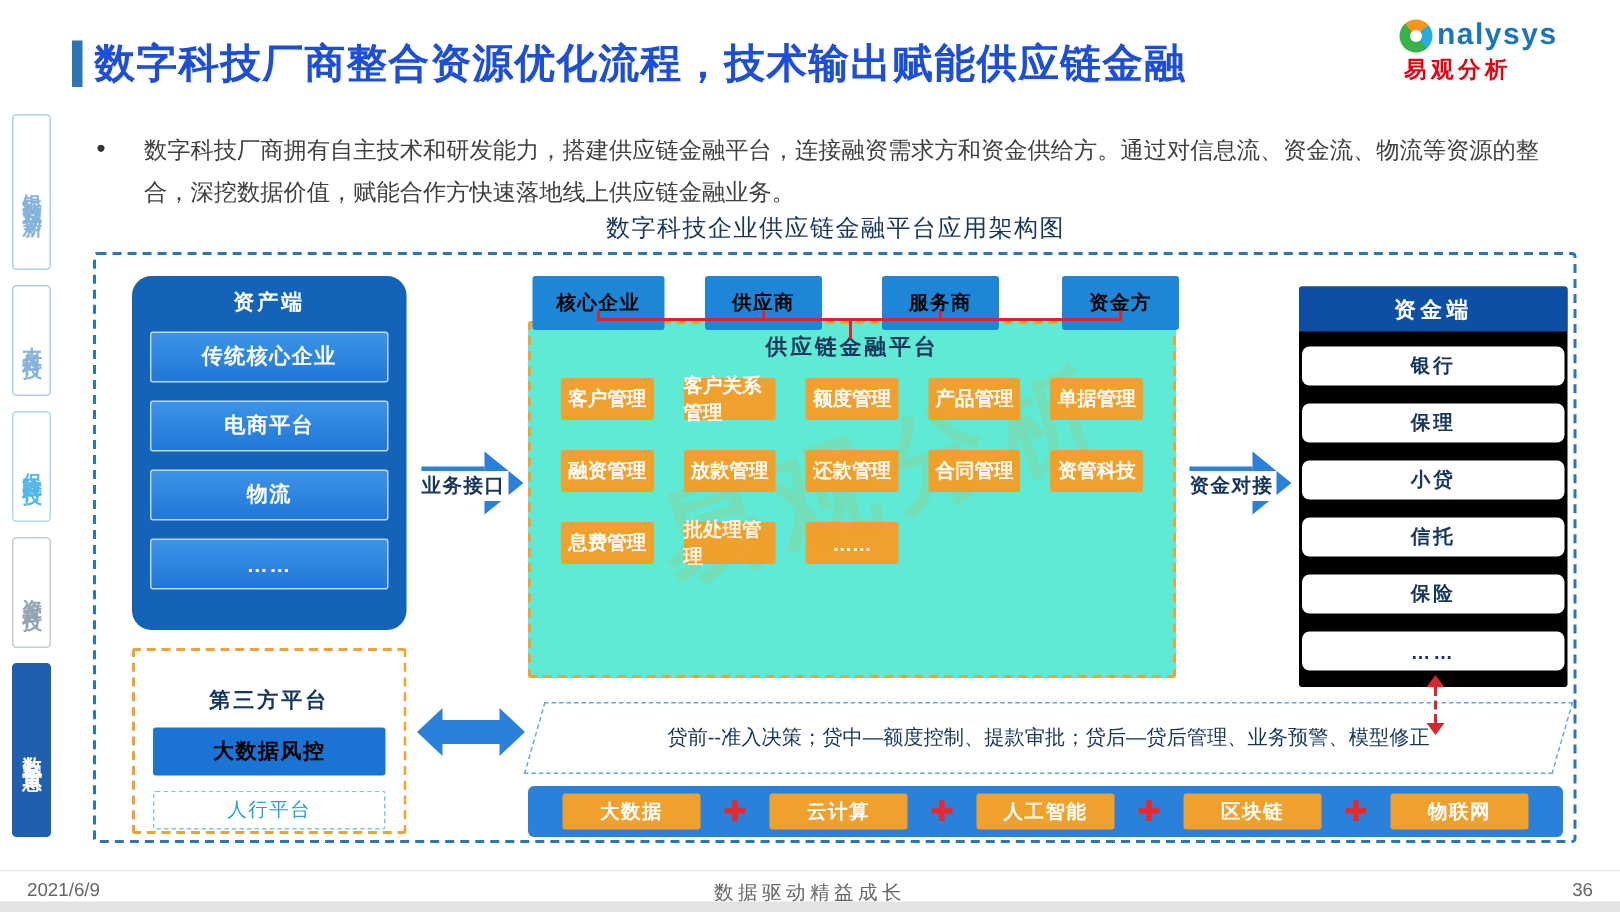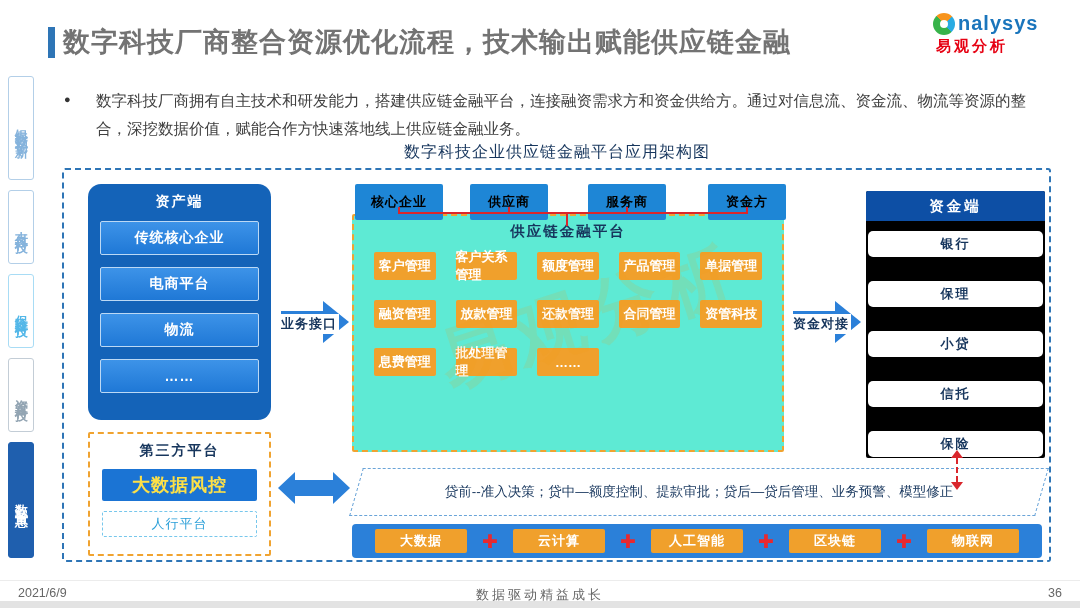--- a/index.html
+++ b/index.html
@@ -1,21 +1,21 @@
 <!DOCTYPE html>
 <html><head>
 <meta charset="utf-8">
 <style>
   * { margin:0; padding:0; box-sizing:border-box; }
   body { font-family:"Liberation Sans","DejaVu Sans",sans-serif; background:#888; }
   #slide { position:relative; width:1080px; height:608px; background:#fff; overflow:hidden; margin:0 auto; }
 
   
   .accent-bar { position:absolute; left:48px; top:27px; width:7px; height:31px; background:#2e75b6; }
-  .page-title { position:absolute; left:63px; top:24px; font-size:27px; font-weight:bold; color:#737373; letter-spacing:1px; white-space:nowrap; }
+  .page-title { position:absolute; left:63px; top:24px; font-size:27px; font-weight:bold; color:#1d4ed8; letter-spacing:1px; white-space:nowrap; }
   .brand { position:absolute; left:933px; top:12px; width:130px; }
   .brand-row { display:flex; align-items:center; gap:3px; }
   .swirl { position:relative; width:22px; height:22px; border-radius:50%;
            background:conic-gradient(from 210deg,#37b34a 0 30%,#f7941d 30% 55%,#29abe2 55% 80%,#37b34a 80% 100%); }
   .swirl span { position:absolute; left:7px; top:7px; width:8px; height:8px; border-radius:50%; background:#fff; }
   .brand-name { color:#1a75bc; font-size:20px; font-weight:bold; letter-spacing:1px; }
   .brand-cn { color:#e60012; font-size:15px; font-weight:bold; letter-spacing:3px; margin-top:2px; padding-left:3px; }
 
   
   .bullet-dot { position:absolute; left:64px; top:93px; font-size:11px; color:#333; }
@@ -36,22 +36,22 @@
   .frame { position:absolute; left:62px; top:168px; width:989px; height:394px; border:2px dashed #2e75b6; border-radius:3px; }
 
   
   .asset-panel { position:absolute; left:88px; top:184px; width:183px; height:236px; background:#1463b8; border-radius:13px; padding:7px 12px; z-index:1; }
   .asset-panel h3 { color:#fff; font-size:14px; text-align:center; margin:2px 0 10px; letter-spacing:2px; }
   .asset-item { height:34px; margin-bottom:12px; background:linear-gradient(180deg,#3d93e8,#1f78d6); border:1px solid #bcd9f5;
                 color:#fff; font-size:14px; font-weight:bold; display:flex; align-items:center; justify-content:center; border-radius:2px; letter-spacing:1px; }
 
   
   .tp-panel { position:absolute; left:88px; top:432px; width:183px; height:124px; border:2px dashed #f0a330; background:#fff; border-radius:2px; padding:6px 12px; z-index:1; }
-  .tp-panel h3 { color:#17365d; font-size:14px; text-align:center; margin:2px 0 9px; letter-spacing:2px; }
-  .tp-solid { height:32px; background:#1b74d4; color:#fde047; font-size:18px; font-weight:bold; display:flex; align-items:center; justify-content:center; border-radius:2px; margin-bottom:10px; letter-spacing:1px;text-align:center; }
+  .tp-panel h3 { color:#17365d; font-size:14px; text-align:center; margin:18px 0 9px; letter-spacing:2px; }
+  .tp-solid { height:32px; background:#1b74d4; color:#000000; font-size:14px; font-weight:bold; display:flex; align-items:center; justify-content:center; border-radius:2px; margin-bottom:10px; letter-spacing:1px;text-align:center; }
   .tp-dashed { height:26px; border:1px dashed #77c7ec; color:#2a9fd8; font-size:13px; display:flex; align-items:center; justify-content:center; border-radius:2px; letter-spacing:1px; }
 
   
   .arr-shaft { position:absolute; background:#2b80d9; z-index:2; }
   .arr-head-r { position:absolute; width:0; height:0; border-left:26px solid #2b80d9; border-top:21px solid transparent; border-bottom:21px solid transparent; z-index:2; }
   .arr-label { position:absolute; background:#fff; color:#17365d; font-size:13px; font-weight:bold; padding:1px 2px; z-index:3; letter-spacing:1px; }
 
   
   .party { position:absolute; top:184px; height:36px; background:#1e86d6; color:#000000; font-size:13px; font-weight:bold;
            display:flex; align-items:center; justify-content:center; border-radius:2px; z-index:2; letter-spacing:1px; }
@@ -60,21 +60,21 @@
   
   .platform { position:absolute; left:352px; top:214px; width:432px; height:238px; border:2px dashed #f0a330; background:#5eead4; border-radius:2px; z-index:1; }
   .platform h3 { color:#17365d; font-size:14.5px; text-align:center; margin-top:6px; letter-spacing:2px; }
   .mod-grid { position:absolute; left:20px; right:20px; top:36px; display:grid; grid-template-columns:repeat(5,1fr);
               column-gap:30px; row-gap:13px; grid-auto-rows:28px;gap:20px; }
   .module { background:#f0a02c; color:#fff; font-size:13px; font-weight:bold; display:flex; align-items:center; justify-content:center; border-radius:2px; }
 
   
   .fund-panel { position:absolute; left:866px; top:191px; width:179px; height:267px; background:#000000; border-radius:2px; overflow:hidden; z-index:1; }
   .fund-panel h3 { height:30px; background:#0d4fa5; color:#fff; font-size:14.5px; display:flex; align-items:center; justify-content:center; letter-spacing:3px; }
-  .fund-list { padding:10px 2px; display:flex; flex-direction:column; gap:24px; }
+  .fund-list { padding:10px 2px; display:flex; flex-direction:column; gap:12px; }
   .fund-item { height:26px; background:#fff; border-radius:5px; color:#17365d; font-size:13px; font-weight:bold;
                display:flex; align-items:center; justify-content:center; letter-spacing:2px; }
 
   
   .rv-line { position:absolute; left:956px; top:458px; height:24px; border-left:2px dashed #d9262c; z-index:4; }
   .rv-up   { position:absolute; left:951px; top:450px; width:0; height:0; border-bottom:8px solid #d9262c; border-left:6px solid transparent; border-right:6px solid transparent; z-index:4; }
   .rv-down { position:absolute; left:951px; top:482px; width:0; height:0; border-top:8px solid #d9262c; border-left:6px solid transparent; border-right:6px solid transparent; z-index:4; }
 
   
   .loan-band { position:absolute; left:356px; top:468px; width:686px; height:48px; transform:skewX(-16deg);

